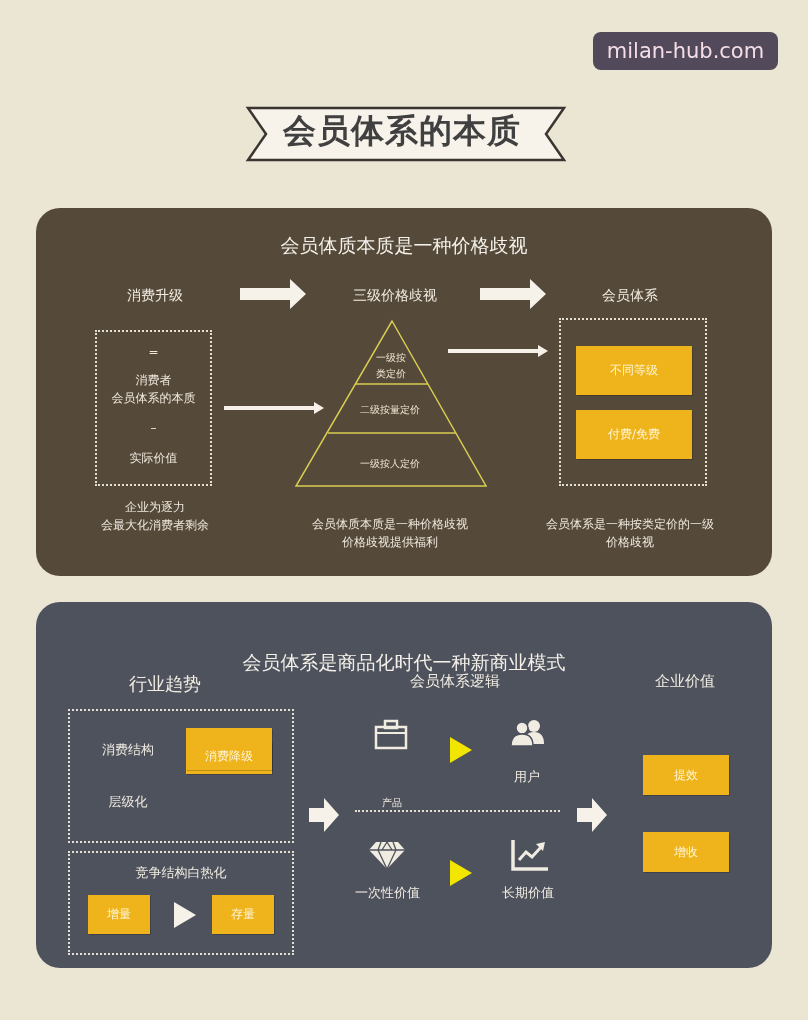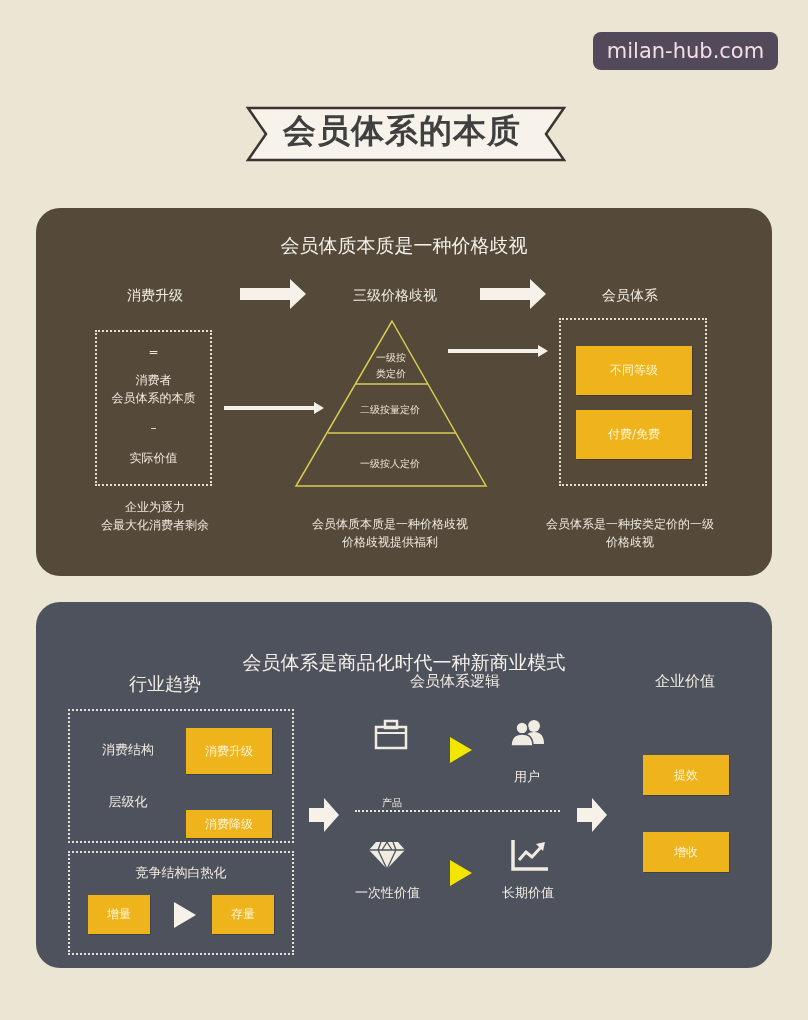--- a/index.html
+++ b/index.html
@@ -111,21 +111,21 @@
 <div class="abs title" style="left:36px; top:614px; width:736px;margin-top:36px;">会员体系是商品化时代一种新商业模式</div>
 
 <div class="abs label" style="left:100px; top:672px; width:130px; font-size:18px;">行业趋势</div>
 <div class="abs label" style="left:385px; top:672px; width:140px; font-size:15px;">会员体系逻辑</div>
 <div class="abs label" style="left:620px; top:672px; width:130px; font-size:15px;">企业价值</div>
 
 <div class="abs dashed" style="left:68px; top:709px; width:226px; height:134px;"></div>
 <div class="abs label" style="left:88px; top:741px; width:80px; font-size:13px;">消费结构</div>
 <div class="abs ybox" style="left:186px; top:728px; width:86px; height:46px;">消费升级</div>
 <div class="abs label" style="left:88px; top:793px; width:80px; font-size:13px;">层级化</div>
-<div class="abs ybox" style="left:186px; top:810px; width:86px; height:28px;">消费降级</div>
+<div class="abs ybox" style="left:186px; top:742px; width:86px; height:28px;">消费降级</div>
 
 <div class="abs dashed" style="left:68px; top:851px; width:226px; height:104px;"></div>
 <div class="abs label" style="left:68px; top:864px; width:226px; font-size:13px;">竞争结构白热化</div>
 <div class="abs ybox" style="left:88px; top:895px; width:62px; height:39px;">增量</div>
 <svg class="abs" style="left:172px; top:900px; width:26px; height:30px;" viewBox="0 0 26 30">
   <path d="M2,2 L24,15 L2,28 Z" fill="#f6f2ea"></path>
 </svg>
 <div class="abs ybox" style="left:212px; top:895px; width:62px; height:39px;">存量</div>
 
 <svg class="abs" style="left:309px; top:798px; width:30px; height:34px;" viewBox="0 0 30 34">

